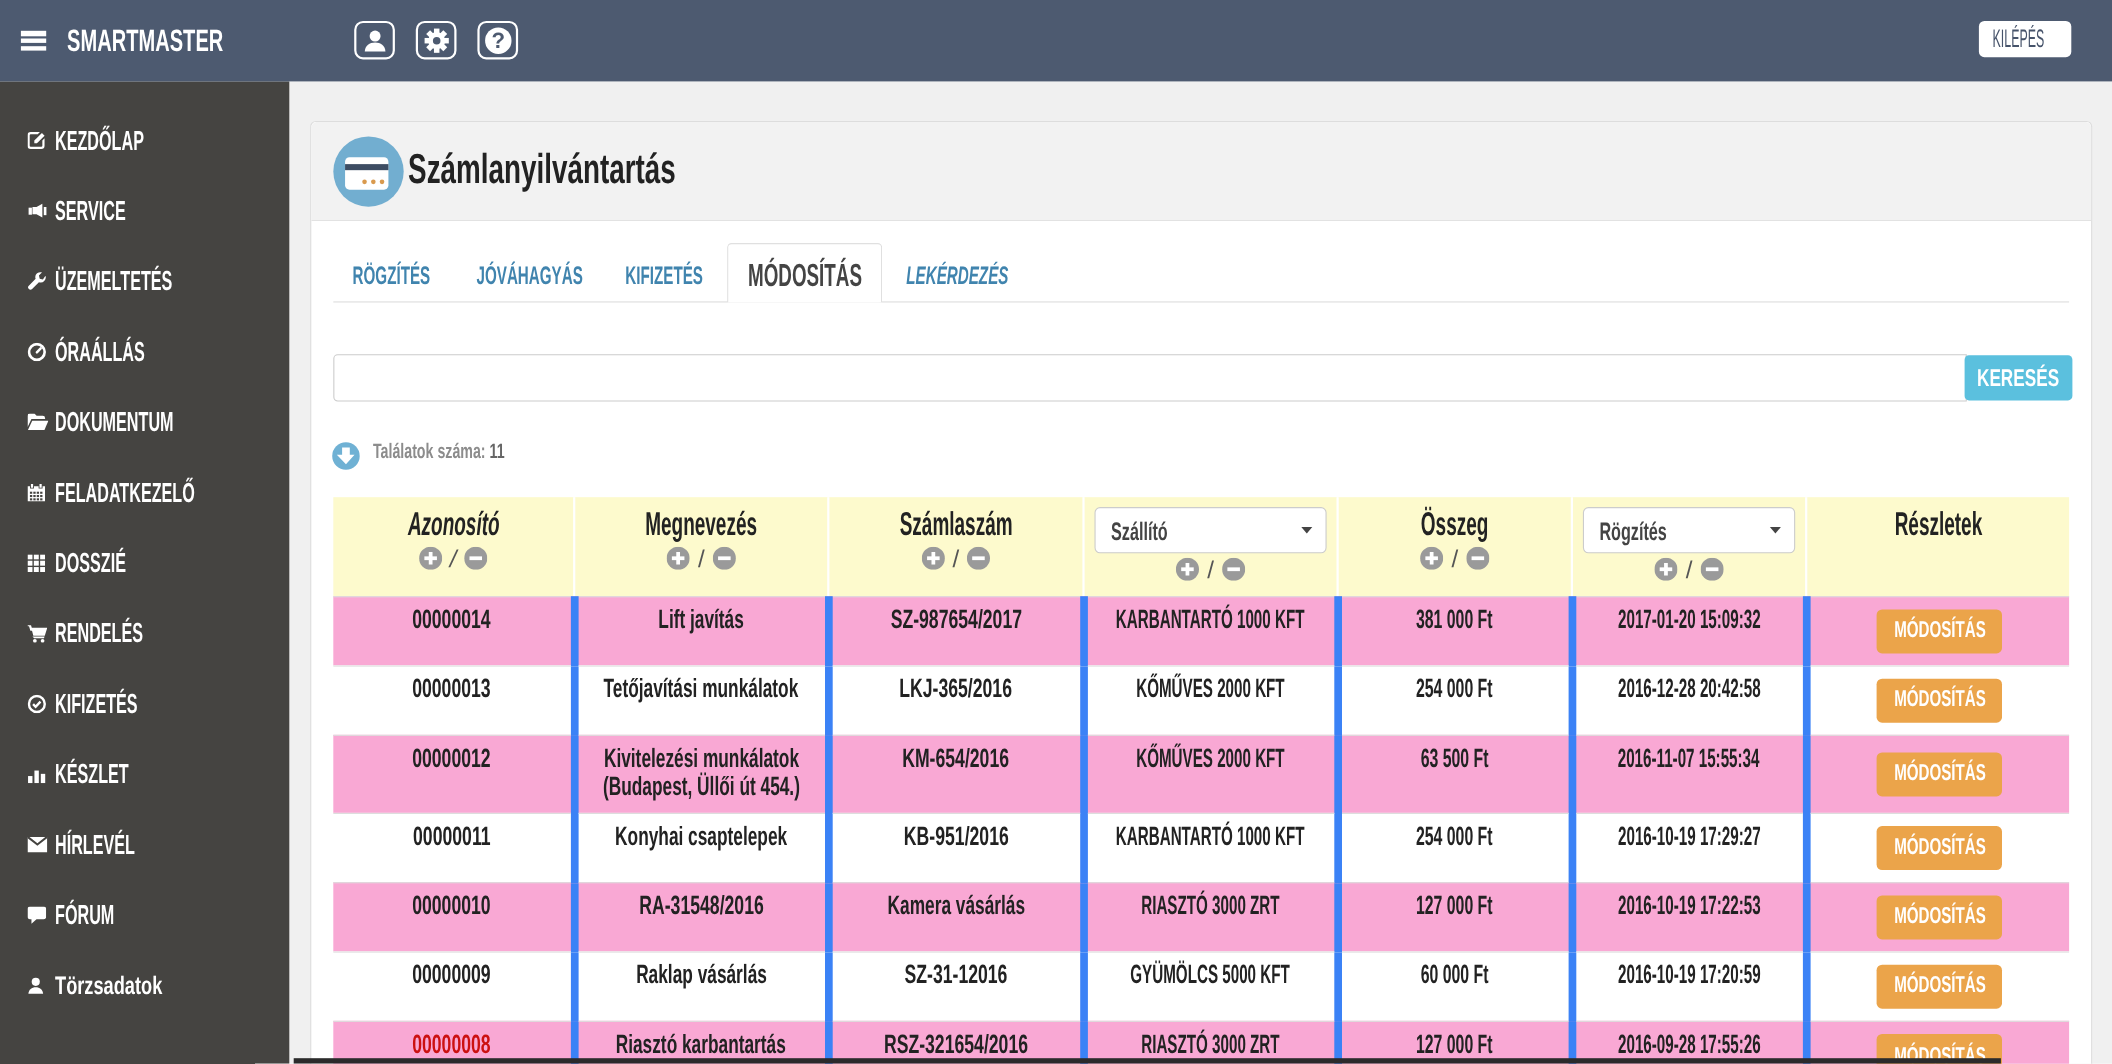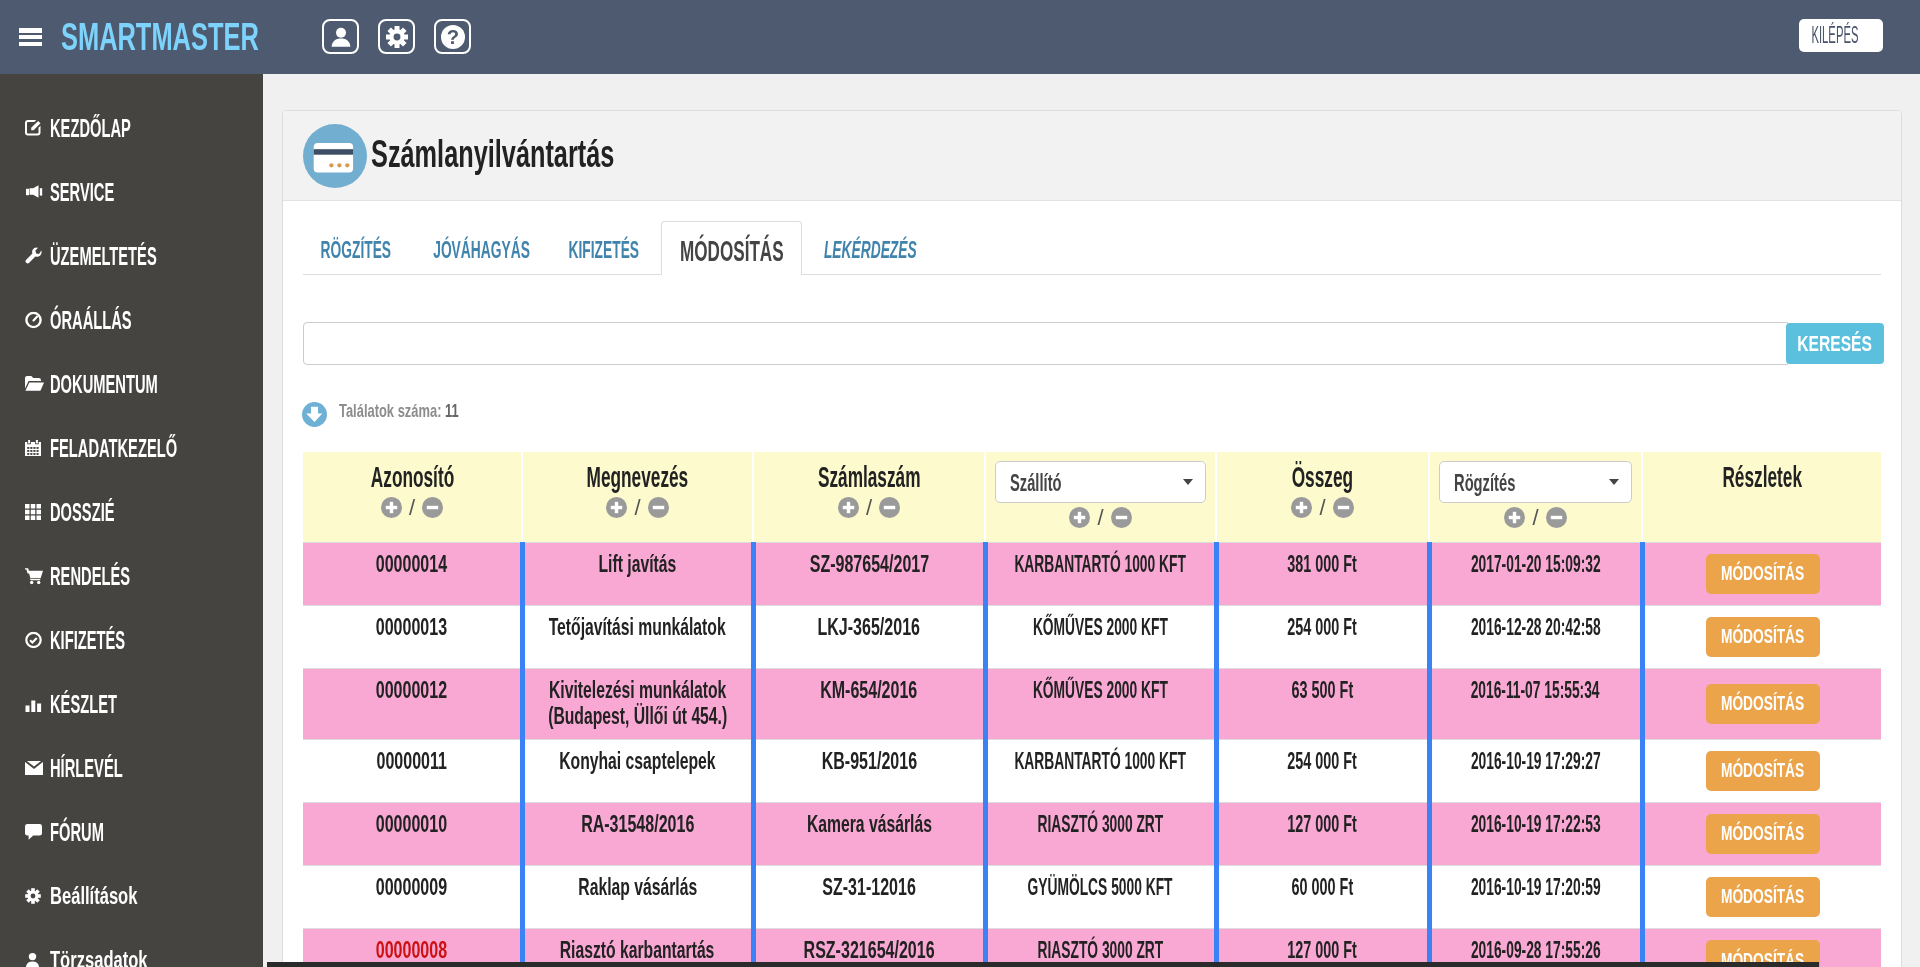--- a/index.html
+++ b/index.html
@@ -12,21 +12,21 @@
   .u .cc, .cc.u { transform:scaleX(0.575); }
   .cc.mo { transform:scaleX(0.60); }
   .cc { display:inline-block; flex:none; transform:scaleX(0.655); transform-origin:50% 50%; white-space:nowrap; text-align:center; }
   .c { display:flex; align-items:center; justify-content:center; }
   .grid th > .c > .cc { transform:scaleX(0.575); }
 
   
   .header { position:absolute; left:0; top:0; width:1920px; height:74px; background:#4d5a70; z-index:5; }
   .burger { position:absolute; left:19px; top:28px; width:23px; height:18px; }
   .burger div { height:4.5px; background:#fff; margin-bottom:2.3px; }
-  .brand { position:absolute; left:61px; top:0; height:62px; line-height:74px; color:#7dd3fc; font-size:39px; font-weight:bold; }
+  .brand { position:absolute; left:61px; top:0; height:62px; line-height:74px; color:#ffffff; font-size:28px; font-weight:bold; }
   .brand .cx { transform:scaleX(0.652); }
   .hbtn { position:absolute; top:19px; width:37px; height:35px; border:2px solid #fff; border-radius:8px; }
   .hbtn svg { position:absolute; left:50%; top:50%; transform:translate(-50%,-50%); }
   .kilep { position:absolute; left:1799px; top:19px; width:84px; height:33px; background:#fff; border-radius:5px; color:#46536a; font-size:23px; display:flex; align-items:center; justify-content:flex-end; }
 
   
   .sidebar { position:absolute; left:0; top:74px; width:263px; height:893px; background:#454441; z-index:4; padding-top:22px; }
   .mi { height:64px; line-height:64px; color:#fff; font-size:25px; font-weight:bold; position:relative; padding-left:50px; }
   .mi svg { position:absolute; left:25px; top:50%; transform:translateY(-50%); }
   .mi .cx { transform:scaleX(0.588); }
@@ -54,22 +54,22 @@
 
   
   .tala { position:absolute; left:19px; top:291px; height:26px; }
   .tala .circ { position:absolute; left:0; top:0; width:25px; height:25px; border-radius:50%; background:#6fb1d4; }
   .tala .txt { position:absolute; left:37px; top:-4px; line-height:25px; font-size:19px; font-weight:bold; color:#8c8c8c; }
   .tala .cx { transform:scaleX(0.68); }
 
   
   table.grid { position:absolute; left:20px; top:341px; width:1578px; border-collapse:collapse; table-layout:fixed; }
   .grid th { background:#fdfacd; border-left:2px solid #fff; vertical-align:top; padding-top:8px; height:90px; font-size:30px; font-weight:bold; text-align:center; }
-  .grid th:first-child { border-left:none; }
-  .grid td { border-top:1px solid #ddd; border-left:5px solid #3b82f6; vertical-align:top; font-size:24px; font-weight:bold; padding:8px 0 0 0; line-height:26.5px; }
+  .grid th:first-child { border-left:none;font-style:italic; }
+  .grid td { border-top:1px solid #ddd; border-left:7px solid #3b82f6; vertical-align:top; font-size:24px; font-weight:bold; padding:8px 0 0 0; line-height:26.5px; }
   .grid td.btc { vertical-align:middle; padding:0; }
   .grid td:first-child { border-left:none; }
   .grid tr.odd td { background:#f9a8d4; }
   .grid tr.even td { background:#fff; }
   .sort { margin-top:3px; display:flex; align-items:center; justify-content:center; gap:7px; height:21px; }
   .sort .sl { color:#555; font-size:22px; font-weight:normal; }
   .thsel { margin:1px 9px 4px 9px; height:42px; background:#fff; border:1px solid #ccc; border-radius:5px; text-align:left; line-height:42px; font-size:23px; color:#444; position:relative; padding-left:14px; }
   .thsel .cx { transform:scaleX(0.64); }
   .thsel .car { position:absolute; right:12px; top:17px; width:0; height:0; border-left:5px solid transparent; border-right:5px solid transparent; border-top:6px solid #444; }
   .mbtn { display:flex; align-items:center; justify-content:center; margin:0 auto; width:114px; height:40px; background:#eba44a; border-radius:5px; color:#fff; font-size:21px; font-weight:bold; }
@@ -602,29 +602,19 @@
         <rect x="6.3" y="4.5" width="4" height="11.5"></rect>
         <rect x="12.1" y="7.5" width="4" height="8.5"></rect>
       </svg><span class="cx">KÉSZLET</span></div>
   <div class="mi"><svg width="18" height="14" viewBox="0 0 18 14">
         <path d="M0 0h18v14H0z" fill="#fff"></path>
         <path d="M-.5 -.7l9.5 7.4 9.5-7.4" fill="none" stroke="#454441" stroke-width="1.9"></path>
       </svg><span class="cx">HÍRLEVÉL</span></div>
   <div class="mi"><svg width="17" height="16" viewBox="0 0 17 16">
         <path d="M0 2.4A2.4 2.4 0 012.4 0h12.2A2.4 2.4 0 0117 2.4v6.8a2.4 2.4 0 01-2.4 2.4H8.2L3.6 15.8v-4.2H2.4A2.4 2.4 0 010 9.2z" fill="#fff"></path>
       </svg><span class="cx">FÓRUM</span></div>
-  <div class="mi lc"><svg width="16" height="16" viewBox="-8 -8 16 16">
-        <g fill="#fff">
-          <rect x="-1.8" y="-7.8" width="3.6" height="15.6"></rect>
-          <rect x="-1.8" y="-7.8" width="3.6" height="15.6" transform="rotate(45)"></rect>
-          <rect x="-1.8" y="-7.8" width="3.6" height="15.6" transform="rotate(90)"></rect>
-          <rect x="-1.8" y="-7.8" width="3.6" height="15.6" transform="rotate(135)"></rect>
-          <circle r="5.4"></circle>
-        </g>
-        <circle r="2.4" fill="#454441"></circle>
-      </svg><span class="cx">Beállítások</span></div>
   <div class="mi lc"><svg width="15" height="16" viewBox="0 0 15 16">
         <circle cx="7.5" cy="4.6" r="3.7" fill="#fff"></circle>
         <path d="M.8 15.5c.4-4 3-6 6.7-6s6.3 2 6.7 6z" fill="#fff"></path>
       </svg><span class="cx">Törzsadatok</span></div>
 </div>
 
 <div class="botbar"></div>
 
 </body></html>

